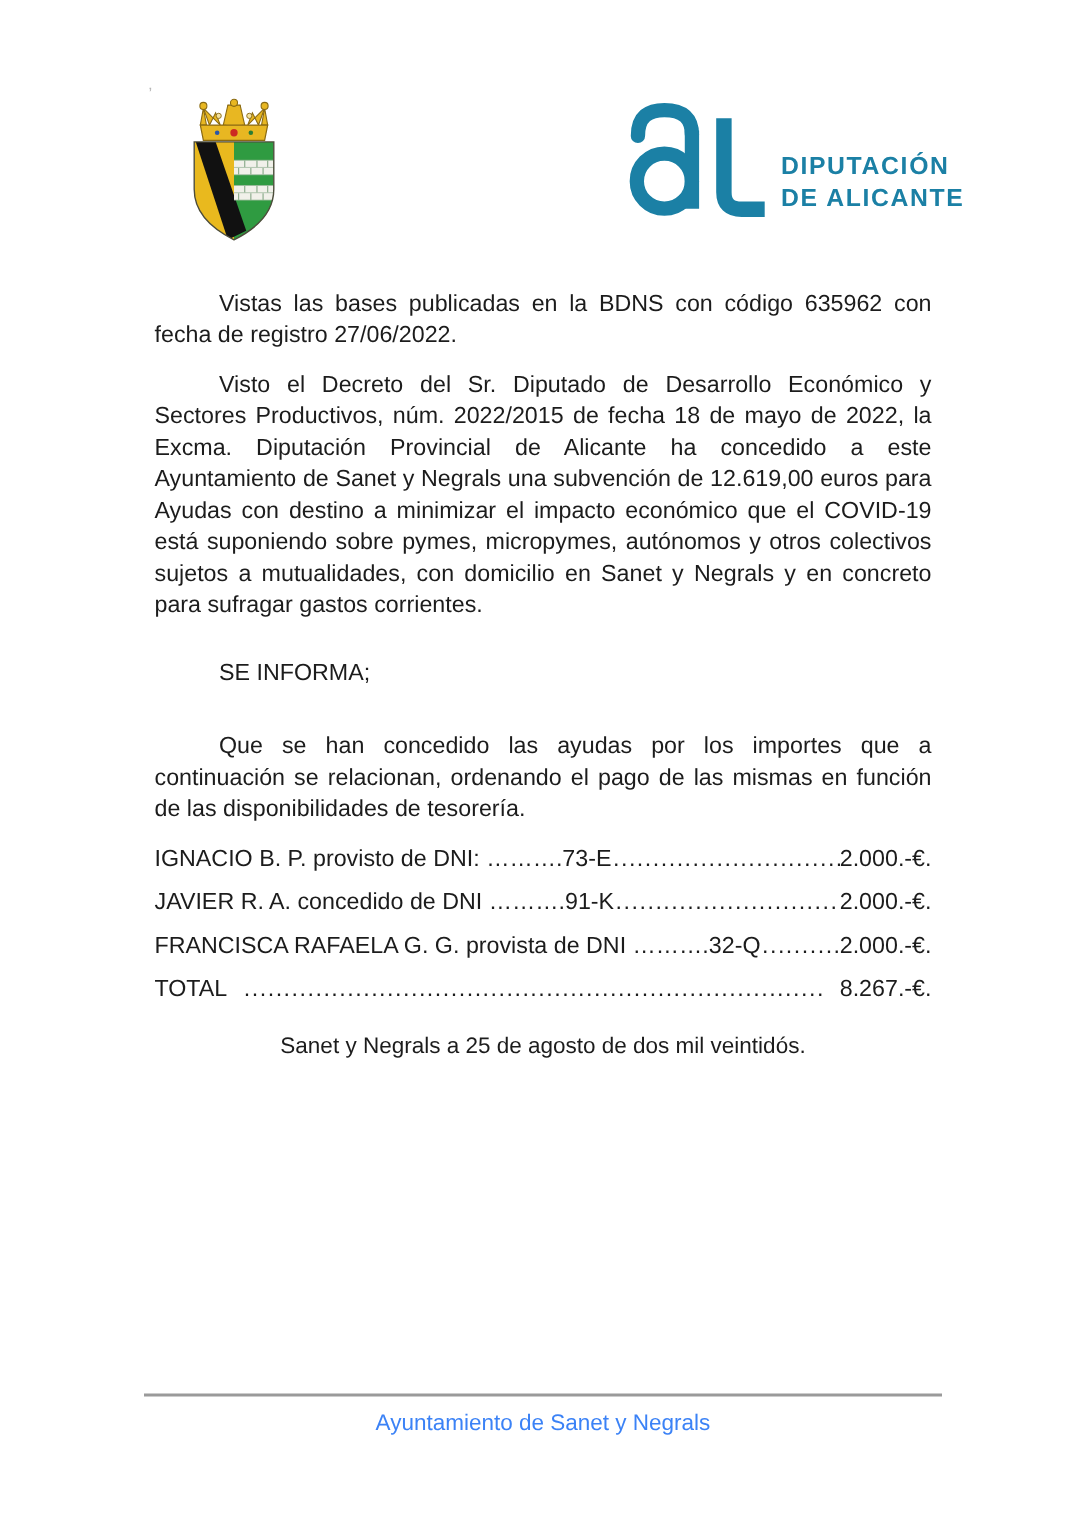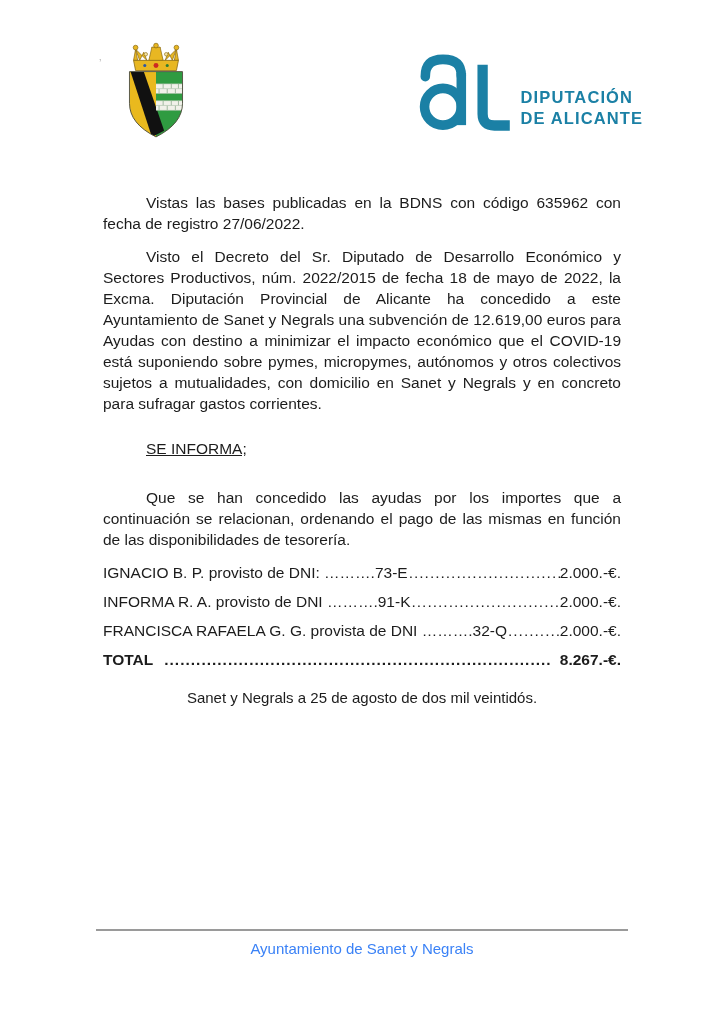--- a/index.html
+++ b/index.html
@@ -11,24 +11,24 @@
     margin: 0 auto;
     background: #ffffff;
     font-family: "Liberation Sans", sans-serif;
     color: #1c1c1c;
     overflow: hidden;
   }
   .content { margin: 0 103px; }
 
   
   .header {
-    padding-top: 40px;
+    padding-top: 65px;
     display: flex;
     justify-content: space-between;
-    align-items: center;
+    align-items: flex-start;
     height: 147px;
   }
   .shield-wrap { margin-left: 7px; }
   .stray-mark {
     position: absolute;
     left: 99px; top: 57px;
     font-size: 11px;
     color: #b5b5b5;
   }
   .dip-logo {
@@ -50,39 +50,39 @@
   
   .doc-par {
     font-size: 15.5px;
     line-height: 21px;
     text-align: justify;
     text-indent: 43px;
   }
   .p1 { margin-top: 45px; }
   .p2 { margin-top: 12px; }
   .p3 { margin-top: 4px;  }
-  .se-informa { margin-top: 24px; text-align: left; text-decoration: underline; }
+  .se-informa { margin-top: 24px; text-align: left; }
   .p4 { margin-top: 28px; }
 
   
   .grants { margin-top: 8px; font-size: 15.5px; }
   .grant-row {
     display: flex;
     align-items: baseline;
     line-height: 29px;
     white-space: nowrap;
   }
   .grant-row .leader {
     flex: 1;
     overflow: hidden;
     white-space: nowrap;
     letter-spacing: 1px;
     padding: 0 1px;
   }
-  .grant-row.total { font-weight: bold; gap: 10px; }
+  .grant-row.total { font-weight: normal; gap: 10px; }
 
   .date-line {
     margin-top: 15px;
     font-size: 15px;
     text-align: center;
   }
 
   
   .footer {
     position: absolute;
@@ -185,21 +185,21 @@
 
     <div class="grants">
 
       <div class="grant-row">
         <span>IGNACIO B. P. provisto de DNI: ……….73-E</span>
         <span class="leader">............................................................................................................................................................................................................................</span>
         <span>2.000.-€.</span>
       </div>
 
       <div class="grant-row">
-        <span>INFORMA R. A. provisto de DNI ……….91-K</span>
+        <span>JAVIER R. A. concedido de DNI ……….91-K</span>
         <span class="leader">............................................................................................................................................................................................................................</span>
         <span>2.000.-€.</span>
       </div>
 
       <div class="grant-row">
         <span>FRANCISCA RAFAELA G. G. provista de DNI ……….32-Q</span>
         <span class="leader">............................................................................................................................................................................................................................</span>
         <span>2.000.-€.</span>
       </div>
 

